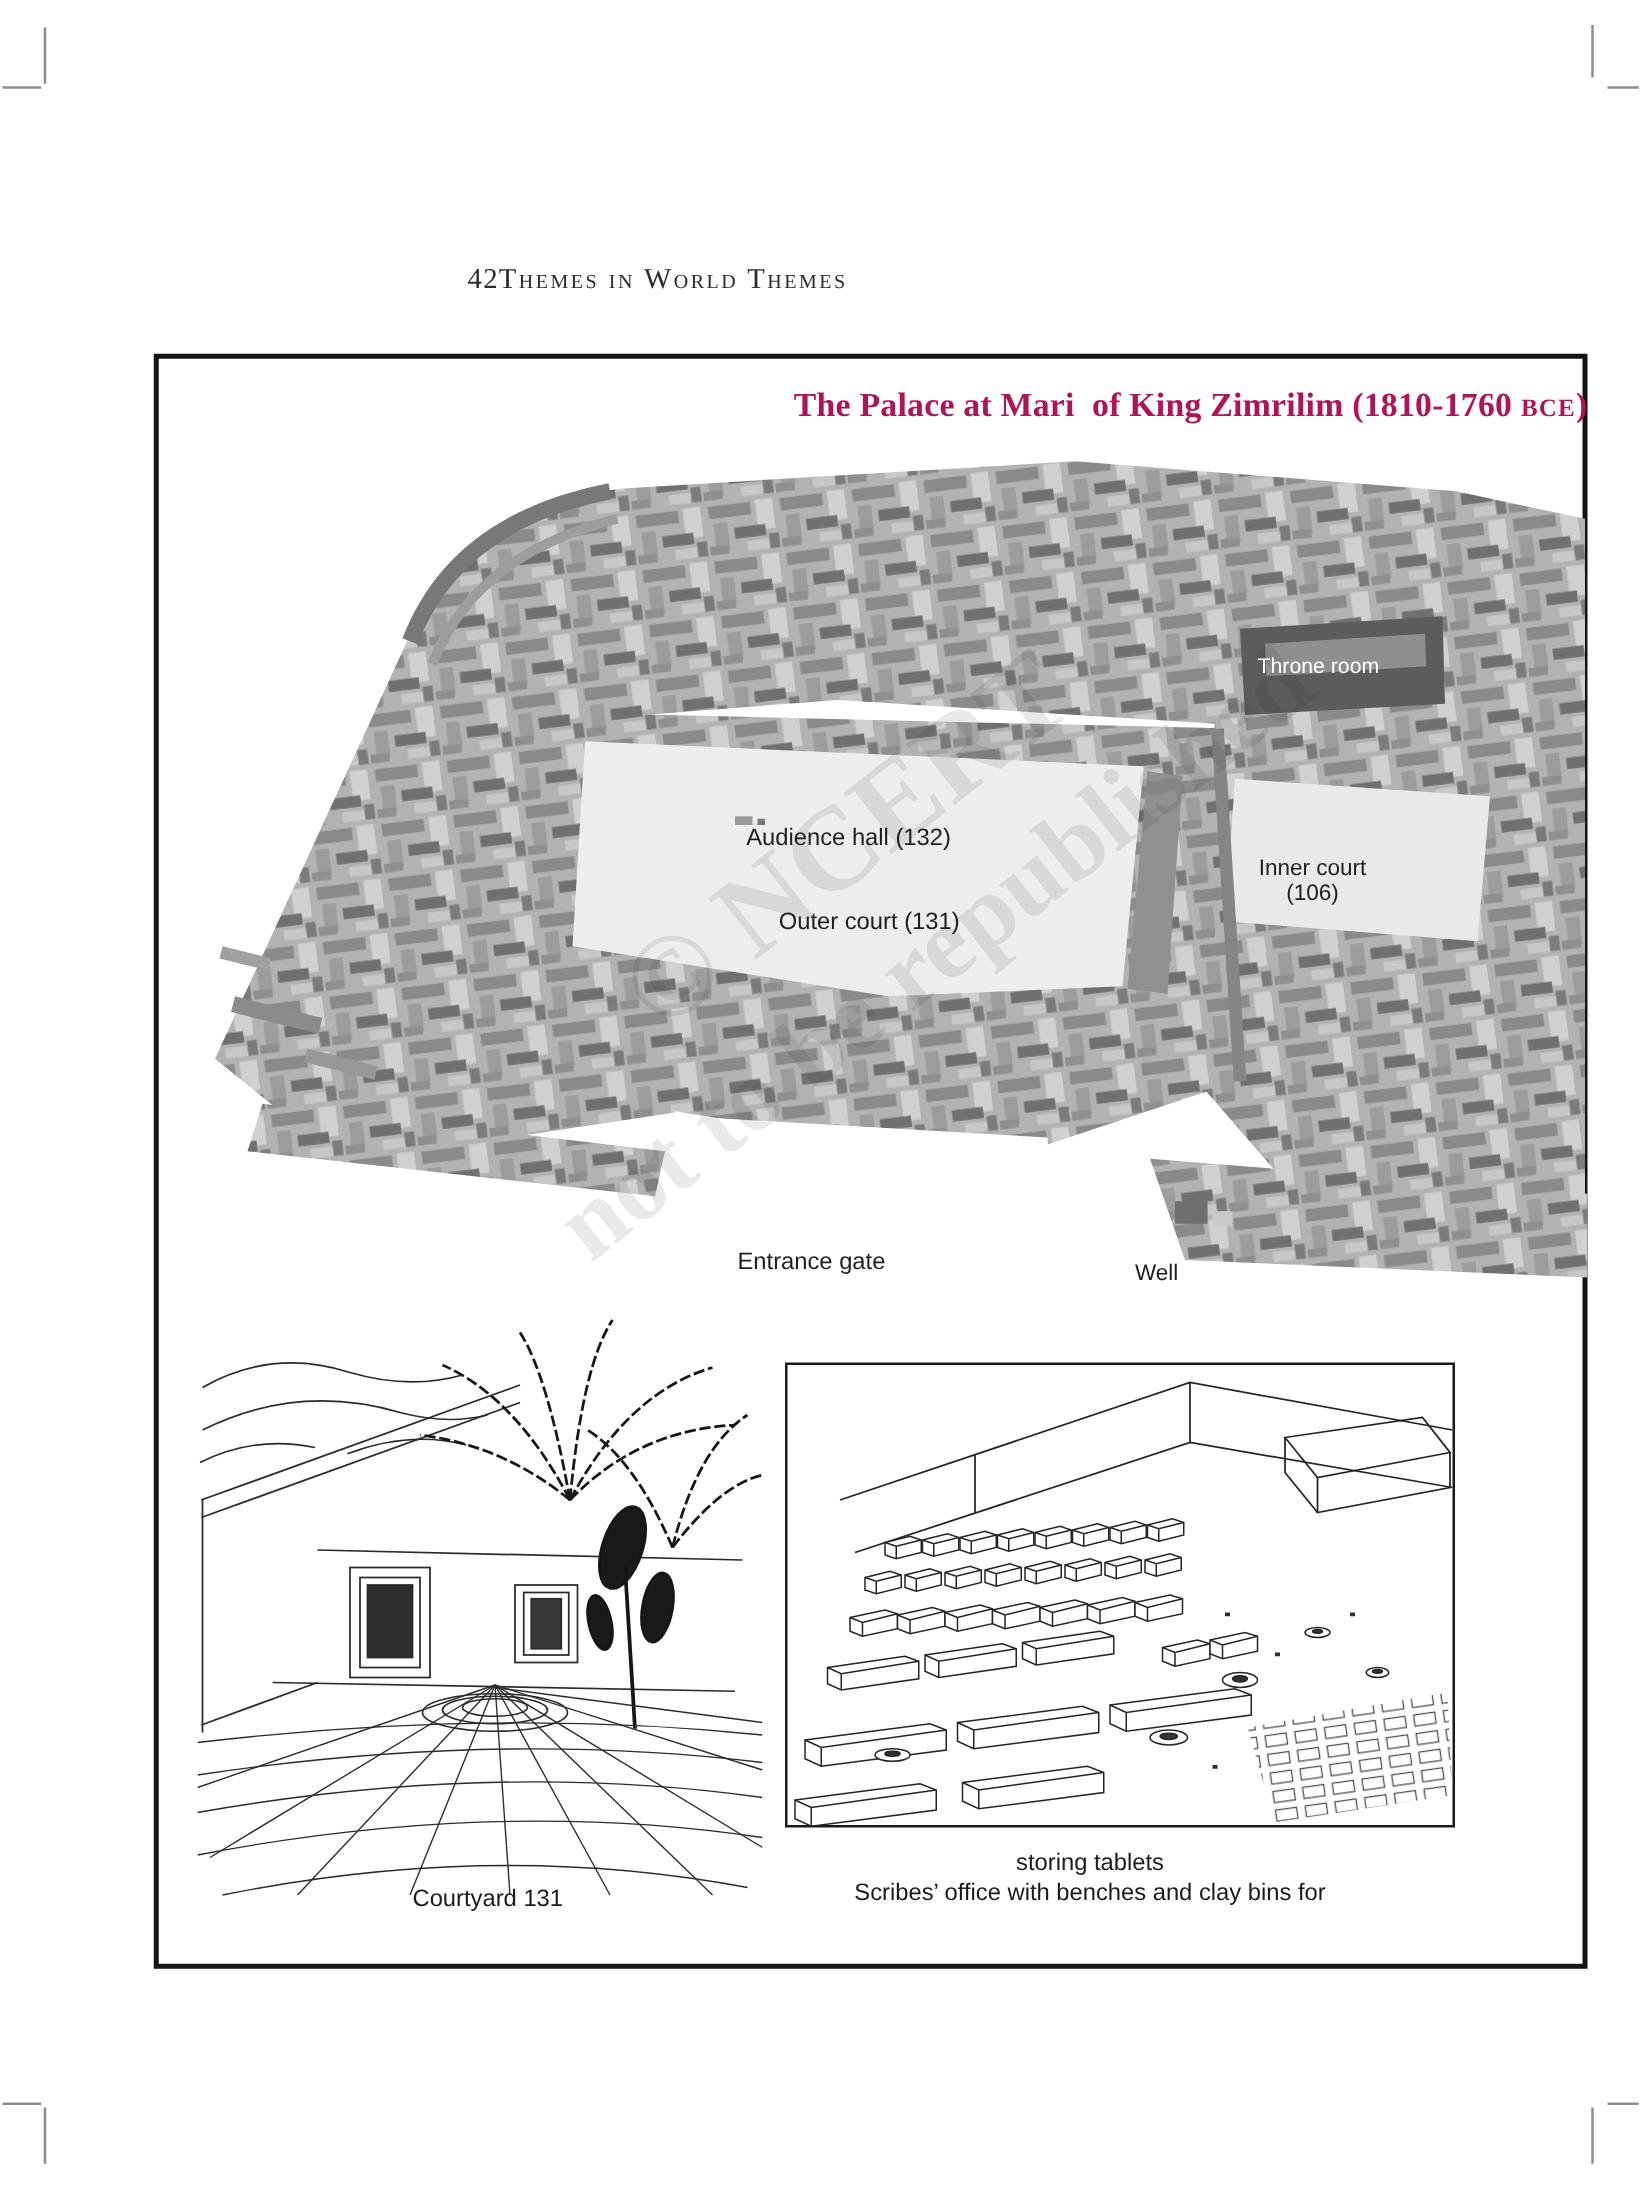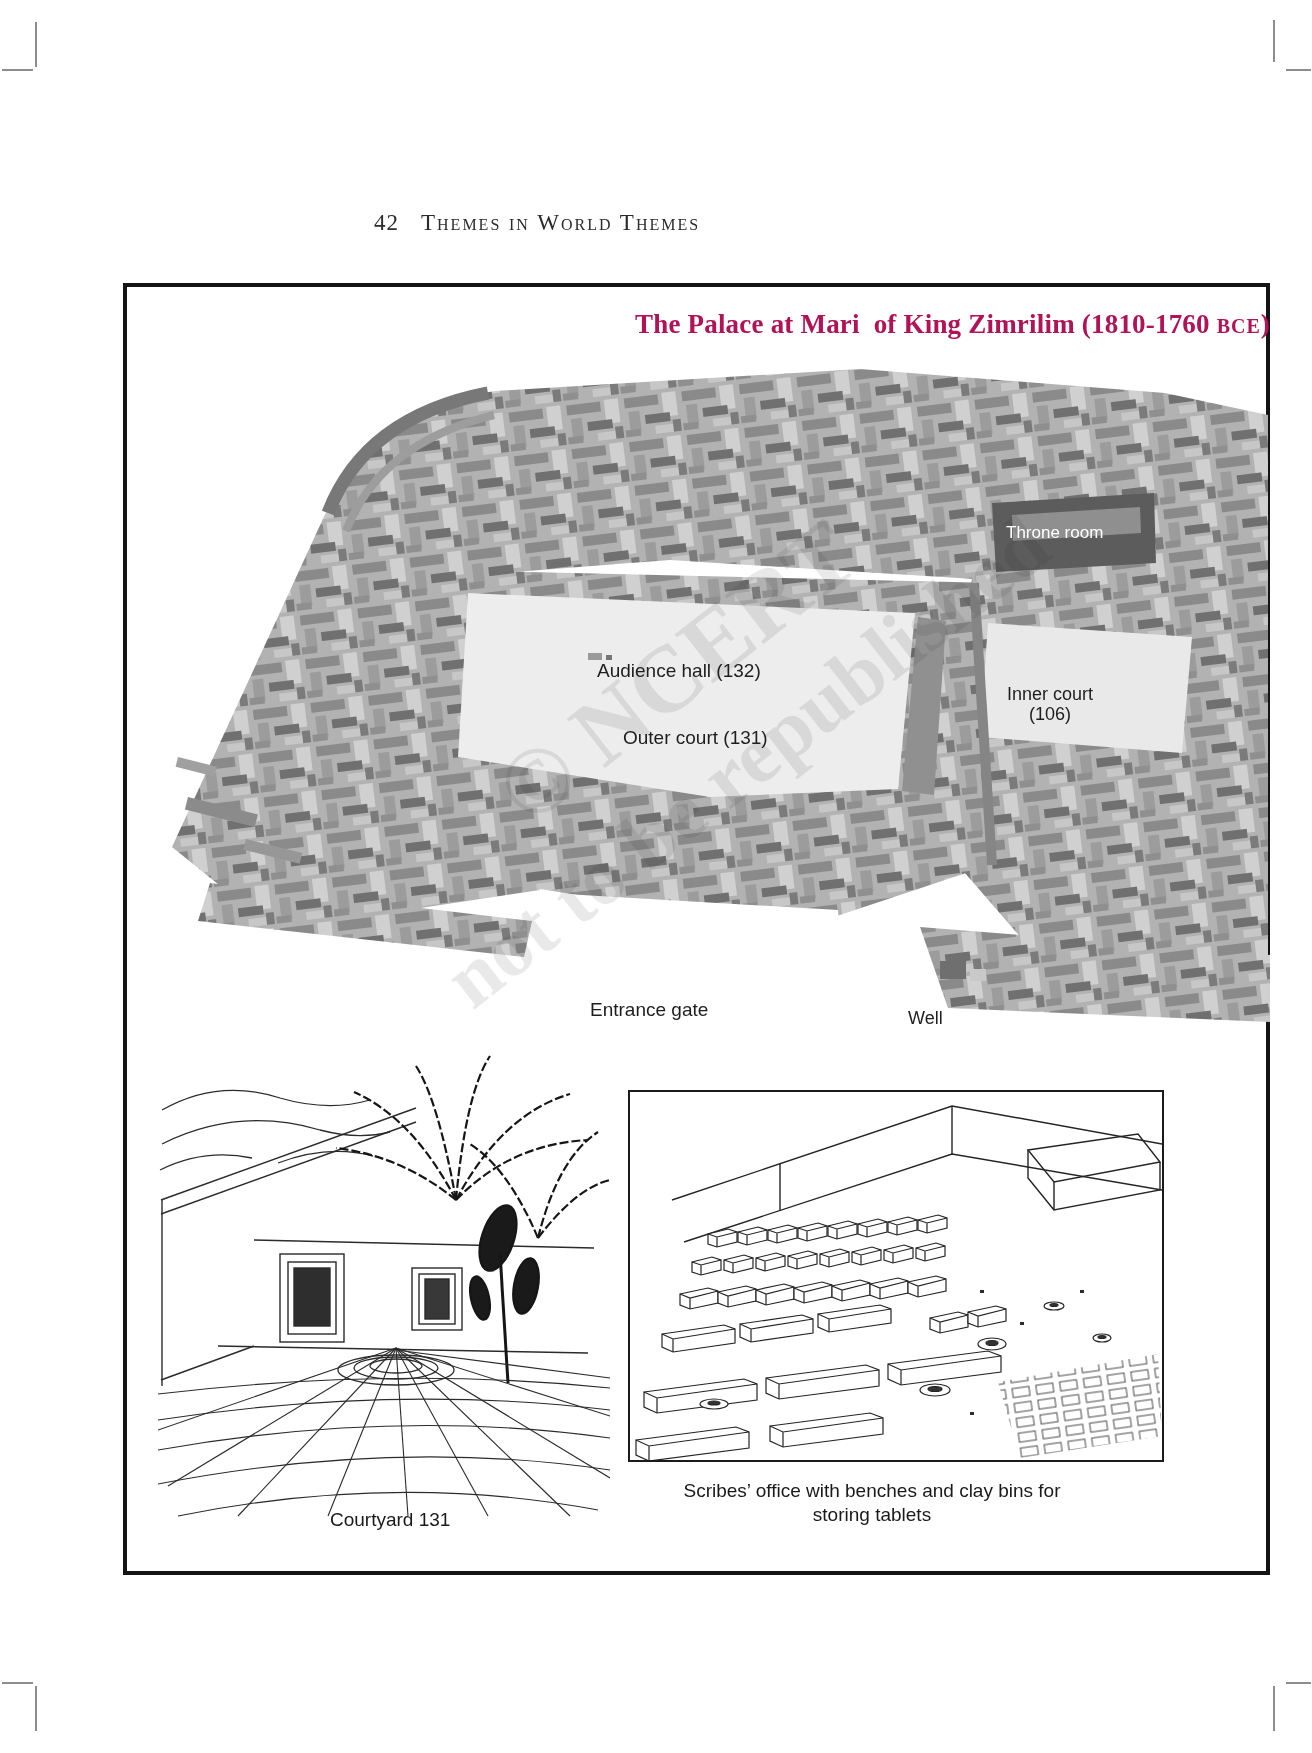--- a/index.html
+++ b/index.html
@@ -3,21 +3,21 @@
 <meta charset="utf-8">
 <style>
   html,body{margin:0;padding:0;background:#ffffff;}
   #page{position:relative;width:1312px;height:1753px;background:#ffffff;overflow:hidden;
         font-family:"Liberation Sans",sans-serif;color:#1a1a1a;}
 
   .cropmark{position:absolute;background:#8d8d8d;}
 
   .header-line{position:absolute;left:374px;top:210px;font-family:"Liberation Serif",serif;
                color:#2b2b2b;font-size:23px;}
-  .page-number{margin-right:22px;letter-spacing:1px;}
+  .page-number{letter-spacing:1px;}
   .book-title{font-variant:small-caps;letter-spacing:2px;}
 
   .figure-box{position:absolute;left:123px;top:283px;width:1139px;height:1284px;
               border:4px solid #141414;background:transparent;}
 
   .figure-title{position:absolute;left:123px;top:309px;width:1147px;text-align:right;
                 font-family:"Liberation Serif",serif;font-weight:bold;font-size:27px;
                 color:#b01356;letter-spacing:0.2px;z-index:4;}
   .figure-title .era{font-size:0.74em;letter-spacing:1px;}
 
@@ -284,18 +284,18 @@
       <polygon points="368,290 528,262 532,344 390,366" fill="url(#tabs)"></polygon>
       <g fill="#2e2e2e">
         <rect x="350" y="198" width="4" height="3"></rect>
           <rect x="390" y="230" width="4" height="3"></rect>
         <rect x="450" y="198" width="4" height="3"></rect>
           <rect x="340" y="320" width="4" height="3"></rect>
       </g>
     </svg>
   </div>
   <div class="caption-scribes">
+    <div>storing tablets</div>
     <div>Scribes’ office with benches and clay bins for</div>
-    <div>storing tablets</div>
   </div>
 
 
 </div>
 
 </body></html>

